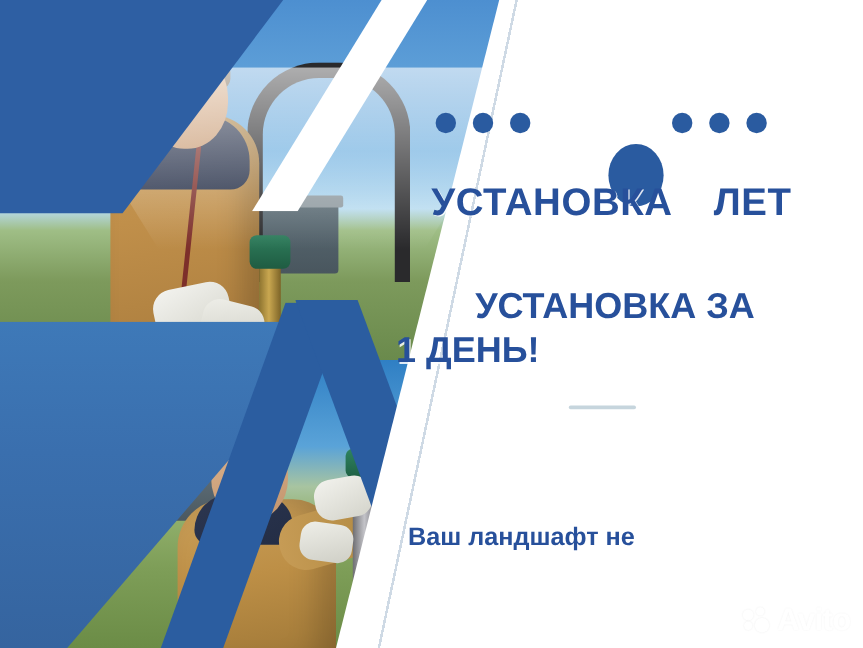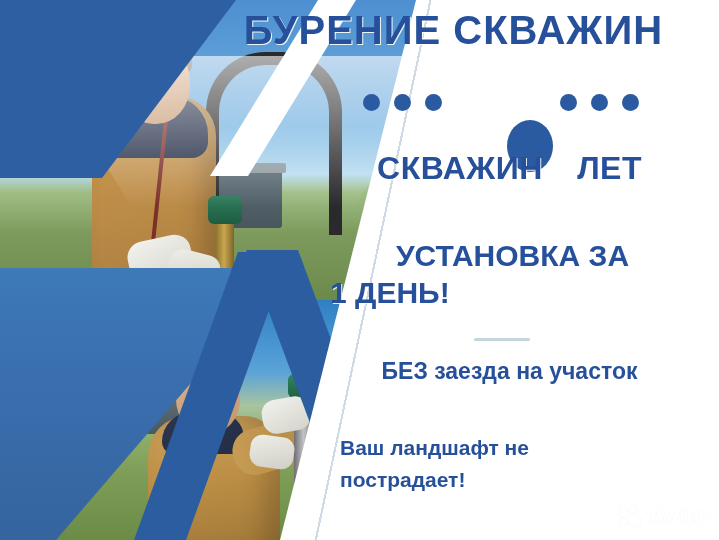--- a/index.html
+++ b/index.html
@@ -421,51 +421,48 @@
   <div class="shape chev-topleft"></div>
   <div class="shape stripe-top"></div>
   <div class="shape tri-blue-left"></div>
   <div class="shape chev-mid"></div>
   <div class="shape chev-mid2"></div>
   <div class="shape wedge-white"></div>
   <div class="shape hairline"></div>
 
   <div class="panel">
 
-    <div class="headline">БУРЕНИЕ  СКВАЖИН</div>
 
     <div class="dots dots-left">
       <span class="dot"></span>
       <span class="dot"></span>
       <span class="dot"></span>
     </div>
     <div class="dots dots-right">
       <span class="dot"></span>
       <span class="dot"></span>
       <span class="dot"></span>
     </div>
 
     <div class="badge-circle"></div>
 
     <div class="guarantee">
-      <span>СКВАЖИН</span><span class="num">5</span><span>ЛЕТ</span>
+      <span>УСТАНОВКА</span><span class="num">5</span><span>ЛЕТ</span>
     </div>
 
     <div class="install">
       <span>УСТАНОВКА ЗА</span>
       <span class="line2">1 ДЕНЬ!</span>
     </div>
 
     <div class="divider"></div>
 
-    <div class="no-entry">БЕЗ заезда на участок</div>
 
     <div class="landscape">
       <span>Ваш ландшафт не</span><br>
-      <span>пострадает!</span>
     </div>
 
   </div>
 
   <div class="watermark">
     <span class="wm-mark">
       <i></i>
         <i></i>
         <i></i>
         <i></i>

